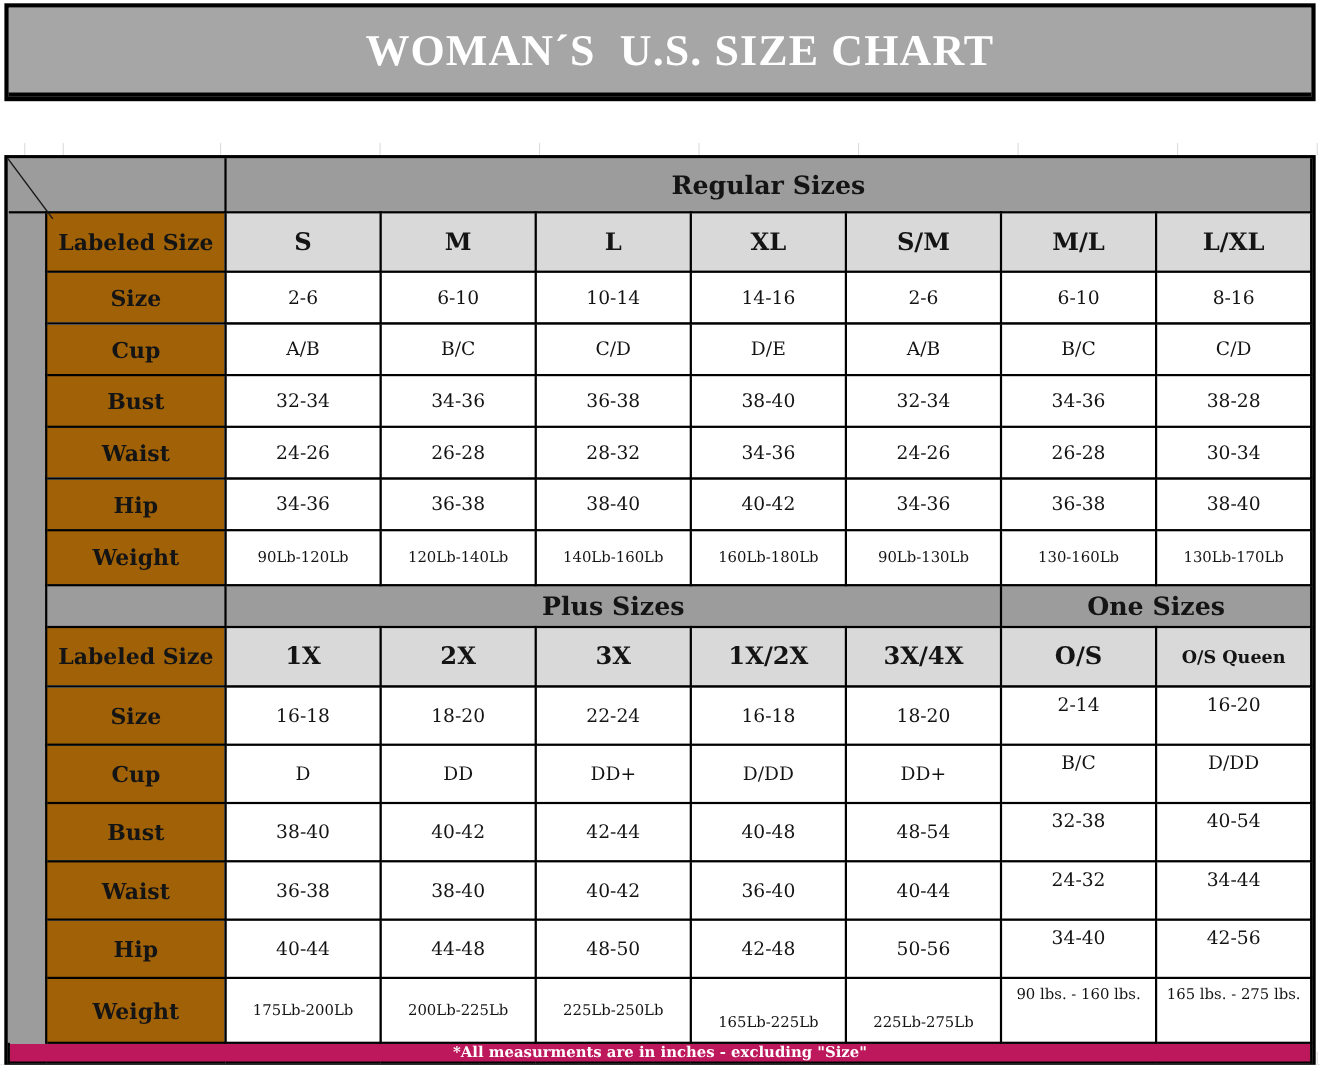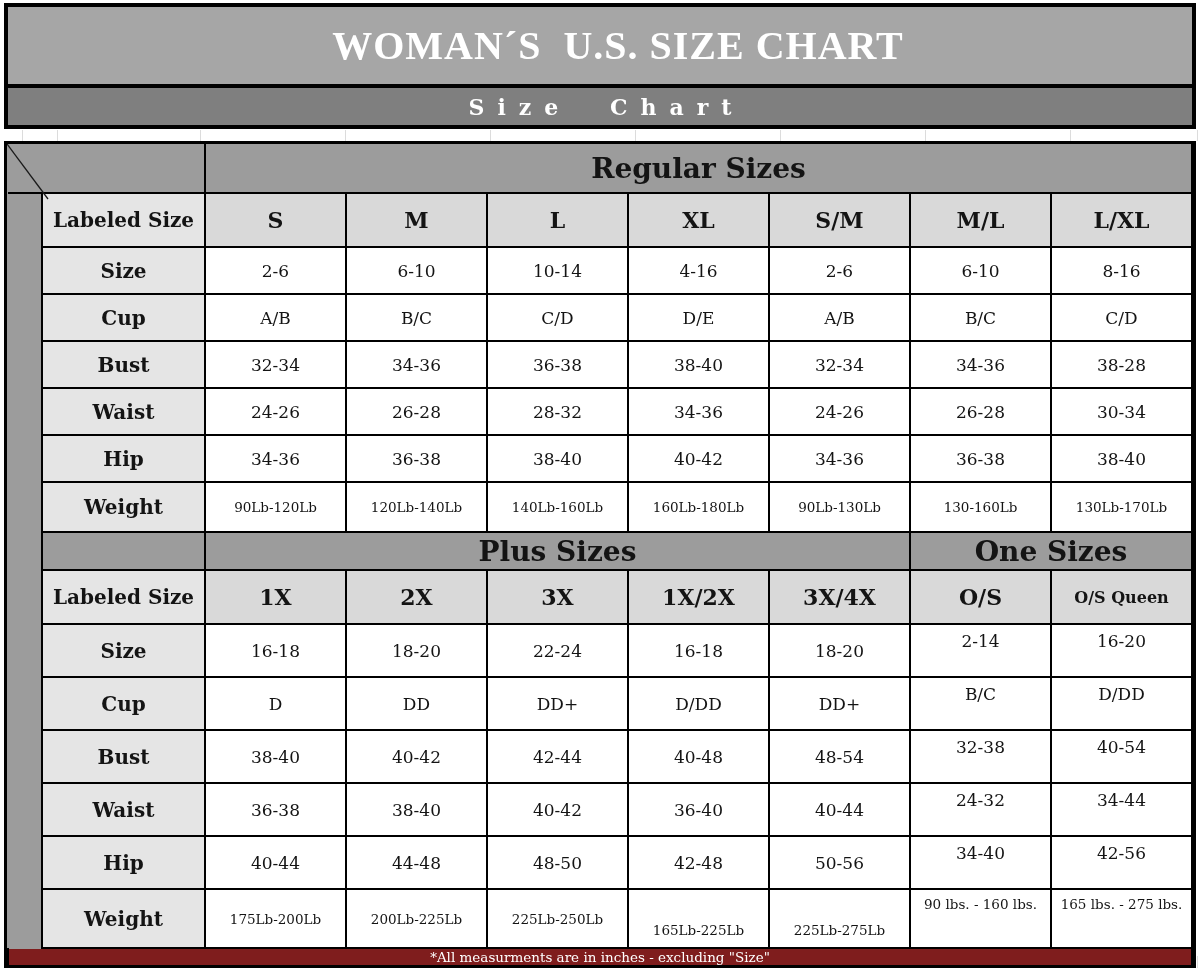--- a/index.html
+++ b/index.html
@@ -53,49 +53,46 @@
   }
   table{border-collapse:collapse;table-layout:fixed;width:100%;}
   col.c-strip{width:34px;}
   col.c-label{width:163px;}
   td{
     border:2px solid #000;text-align:center;vertical-align:middle;
     color:#141414;overflow:hidden;padding:0;
   }
   td.strip{background:#9c9c9c;border-top:none;border-bottom:none;border-left:none;}
   td.corner2{background:#9c9c9c;border-left:none;border-top:none;}
-  td.band{background:#9c9c9c;font-weight:bold;font-size:28px;height:48px;border-top:none;}
+  td.band{background:#9c9c9c;font-weight:bold;font-size:23px;height:48px;border-top:none;}
   tr.band2-row td.band,tr.band2-row td.corner2{height:36px;border-top:2px solid #86efac;}
-  td.rowlabel{background:#e5e5e5;font-weight:bold;font-size:20px;}
+  td.rowlabel{background:#a16207;font-weight:bold;font-size:20px;}
   td.colhead{background:#d9d9d9;font-weight:bold;font-size:22px;height:52px;}
   td.colhead.small{font-size:16px;}
   td.data{background:#ffffff;font-size:17px;height:45px;}
   tr.weight-row td.data{font-size:13.5px;font-weight:normal;height:48px;}
   td.vtop{vertical-align:top;padding-top:6px;}
   td.vbot{vertical-align:bottom;padding-bottom:9px;}
   td.footer{
-    background:#7f1d1d;color:#ffffff;font-weight:normal;font-size:13.5px;
+    background:#be185d;color:#ffffff;font-weight:bold;font-size:13.5px;
     height:16px;border-top:none;
   }
   svg.diagonal{position:absolute;left:0;top:0;pointer-events:none;}
 </style>
 </head>
 <body>
 
 <div class="grid-strip top"></div>
 <div class="grid-strip bottom"></div>
 
 <div class="header-block">
   <div class="title-bar">
     <span>WOMAN´S  U.S. SIZE CHART</span>
   </div>
   <div class="header-divider"></div>
-  <div class="subtitle-bar">
-    <span>Size Chart</span>
-  </div>
 </div>
 
 <div class="table-wrap">
   <table>
     <colgroup>
       <col class="c-strip">
         <col class="c-label">
       <col>
         <col>
         <col>
@@ -121,21 +118,21 @@
       <td class="colhead">S/M</td>
       <td class="colhead">M/L</td>
       <td class="colhead">L/XL</td>
     </tr>
 
     <tr>
       <td class="rowlabel">Size</td>
       <td class="data">2-6</td>
       <td class="data">6-10</td>
       <td class="data">10-14</td>
-      <td class="data">4-16</td>
+      <td class="data">14-16</td>
       <td class="data">2-6</td>
       <td class="data">6-10</td>
       <td class="data">8-16</td>
     </tr>
 
     <tr>
       <td class="rowlabel">Cup</td>
       <td class="data">A/B</td>
       <td class="data">B/C</td>
       <td class="data">C/D</td>

